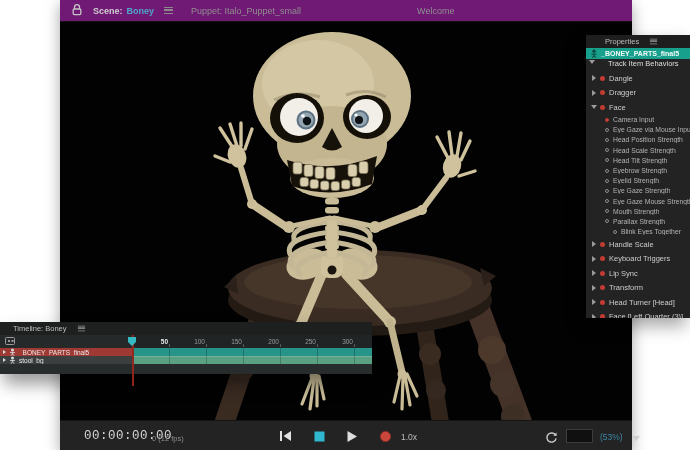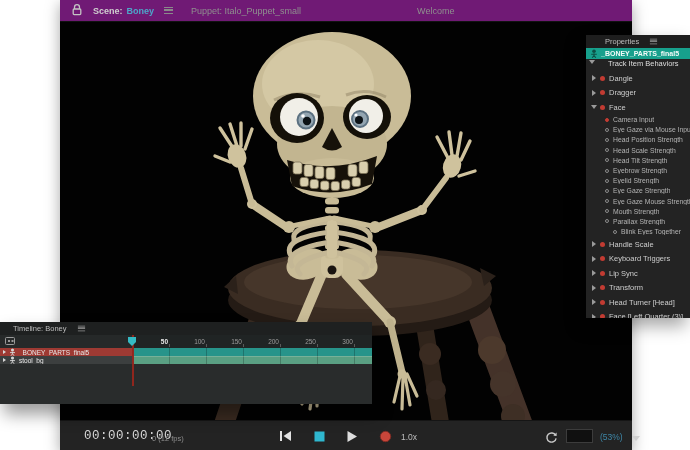--- a/index.html
+++ b/index.html
@@ -53,21 +53,21 @@
   .prop-row .dot{width:5px;height:5px;border-radius:50%;background:#c23b32;flex:0 0 auto}
   .prop-row .lbl{font-size:7.5px;color:#cdcdcd;white-space:nowrap;overflow:hidden}
   .prop-row.expanded .tri{transform:rotate(90deg)}
   .prop-row.row-p{height:10.2px;padding-left:19px}
   .row-p .dot{width:4px;height:4px;background:transparent;border:1px solid #8b8b8b}
   .row-p.dot-red .dot{background:#c23b32;border-color:#c23b32}
   .row-p.p2{padding-left:27px}
   .row-p .lbl{font-size:6.8px;color:#b3b3b3}
 
   
-  #tl{position:absolute;left:0;top:322px;width:372px;height:82px;background:#2a2d2d;
+  #tl{position:absolute;left:0;top:322px;width:372px;height:52px;background:#2a2d2d;
     box-shadow:4px 10px 16px rgba(0,0,0,.4)}
   #tl-tabrow{height:13px;background:#1e2020;display:flex;align-items:center;padding-left:13px}
   #tl-tabrow .tab-text{font-size:7.5px;color:#bdbdbd}
   #tl-toolbar{position:absolute;left:0;top:13px;width:133px;height:13px;background:#262929;border-right:1px solid #1a1a1a}
   #tl-ruler{position:absolute;left:133px;top:13px;right:0;height:13px;background:#202424;display:flex}
   .rcell{width:37px;flex:0 0 37px;text-align:right;font-size:6.5px;color:#9a9a9a;line-height:13px;
     padding-right:2px;position:relative}
   .rcell::after{content:'';position:absolute;right:0;bottom:1px;width:1px;height:3px;background:#5a5a5a}
   .rcell:first-child{color:#eaeaea;font-weight:bold}
   #tl-tracks{position:absolute;left:0;top:26px;right:0}

